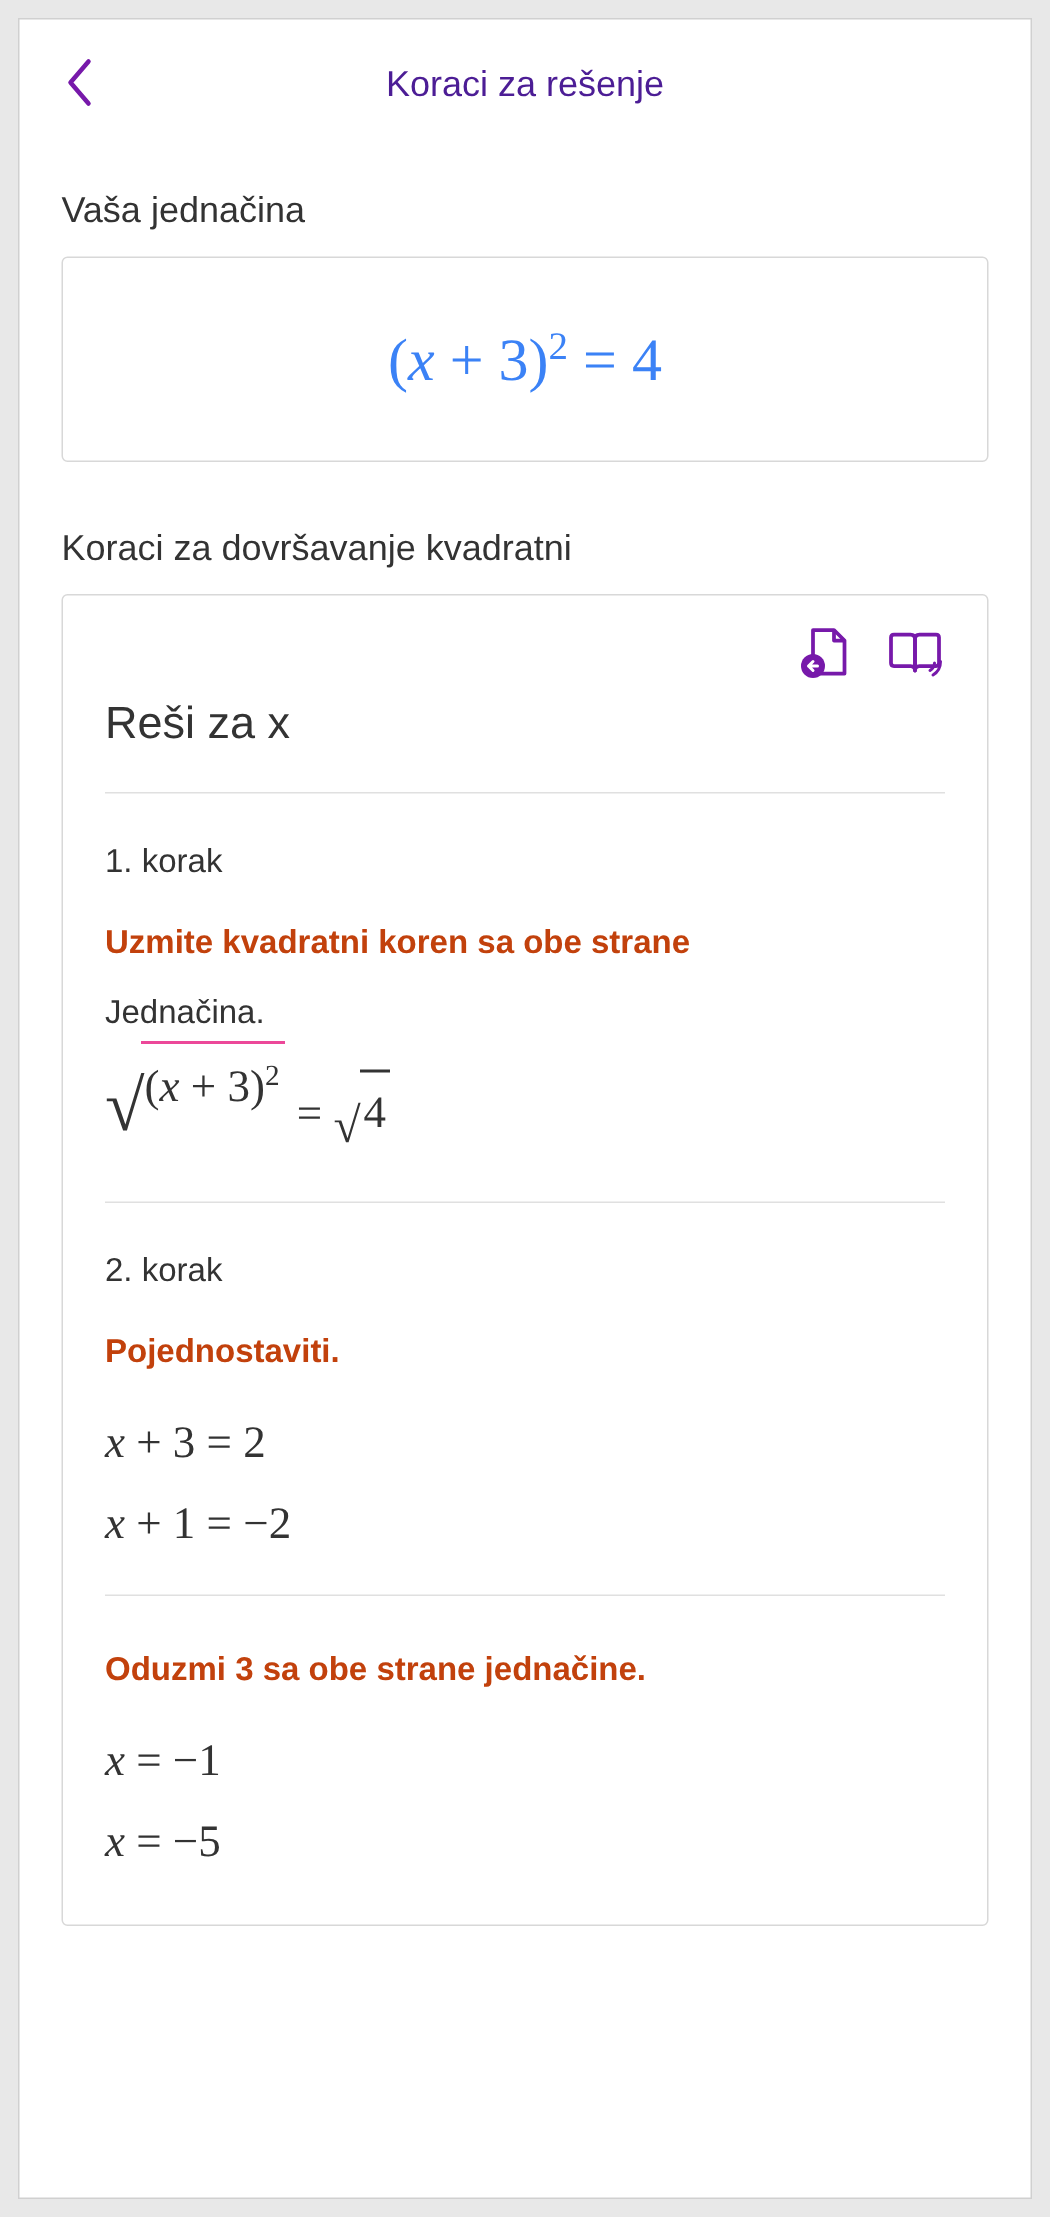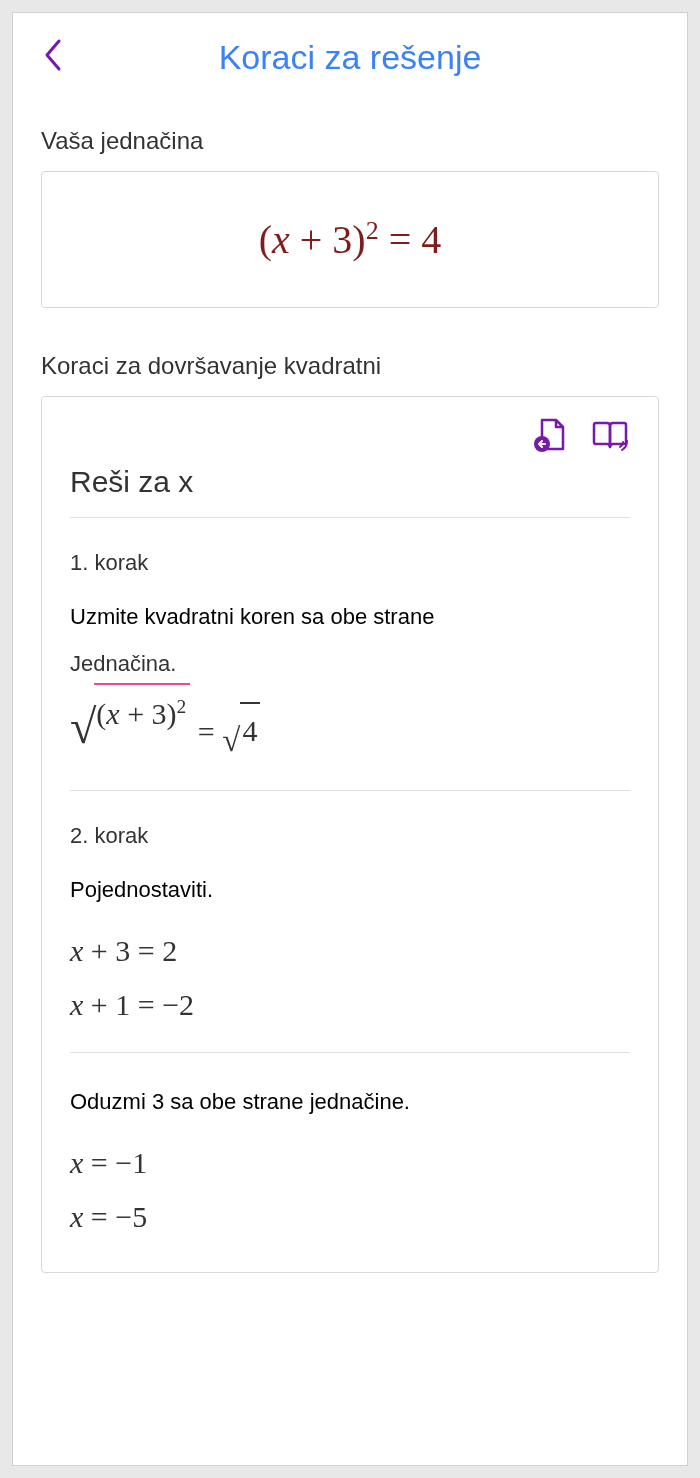--- a/index.html
+++ b/index.html
@@ -28,41 +28,41 @@
     }
     .back-btn {
       position: absolute;
       left: 0;
       top: 0;
       cursor: pointer;
       color: #7719aa;
     }
     .back-btn svg { display: block; }
     .page-title {
-      font-size: 34px;
+      font-size: 24px;
       font-weight: 400;
-      color: #3b82f6;
+      color: #4c1d95;
     }
     .section-label {
       font-size: 24px;
       color: #333;
       margin-bottom: 16px;
       font-weight: 400;
     }
     .equation-box {
       border: 1px solid #d8d8d8;
       border-radius: 4px;
       padding: 44px 20px;
       text-align: center;
       margin-bottom: 44px;
     }
     .equation-main {
       font-family: 'Cambria Math', 'Times New Roman', serif;
       font-size: 40px;
-      color: #7f1d1d;
+      color: #3b82f6;
       font-style: italic;
     }
     .equation-main .paren { font-style: normal; }
     .equation-main sup { font-size: 0.65em; font-style: normal; }
     .steps-box {
       border: 1px solid #d8d8d8;
       border-radius: 4px;
       padding: 20px 28px 28px 28px;
     }
     .steps-toolbar {
@@ -72,40 +72,41 @@
       margin-bottom: 8px;
     }
     .icon-btn {
       cursor: pointer;
       color: #7719aa;
     }
     .solve-title {
       font-size: 30px;
       color: #333;
       font-weight: 400;
-      padding-bottom: 18px;
+      padding-bottom: 28px;
       border-bottom: 1px solid #e0e0e0;
       margin-bottom: 32px;
     }
     .step {
       padding-bottom: 20px;
       border-bottom: 1px solid #e0e0e0;
       margin-bottom: 32px;
     }
     .step:last-child { border-bottom: none; margin-bottom: 0; padding-bottom: 0; }
     .step-num {
       font-size: 22px;
       color: #333;
       margin-bottom: 24px;
     }
     .step-desc {
       font-size: 22px;
-      color: #000000;
+      color: #c2410c;
       margin-bottom: 18px;
       line-height: 1.5;
+      font-weight: bold;
     }
     .step-sublabel {
       font-size: 22px;
       color: #333;
       margin-bottom: 6px;
     }
     .math {
       font-family: 'Cambria Math', 'Times New Roman', serif;
       font-size: 30px;
       font-style: italic;

